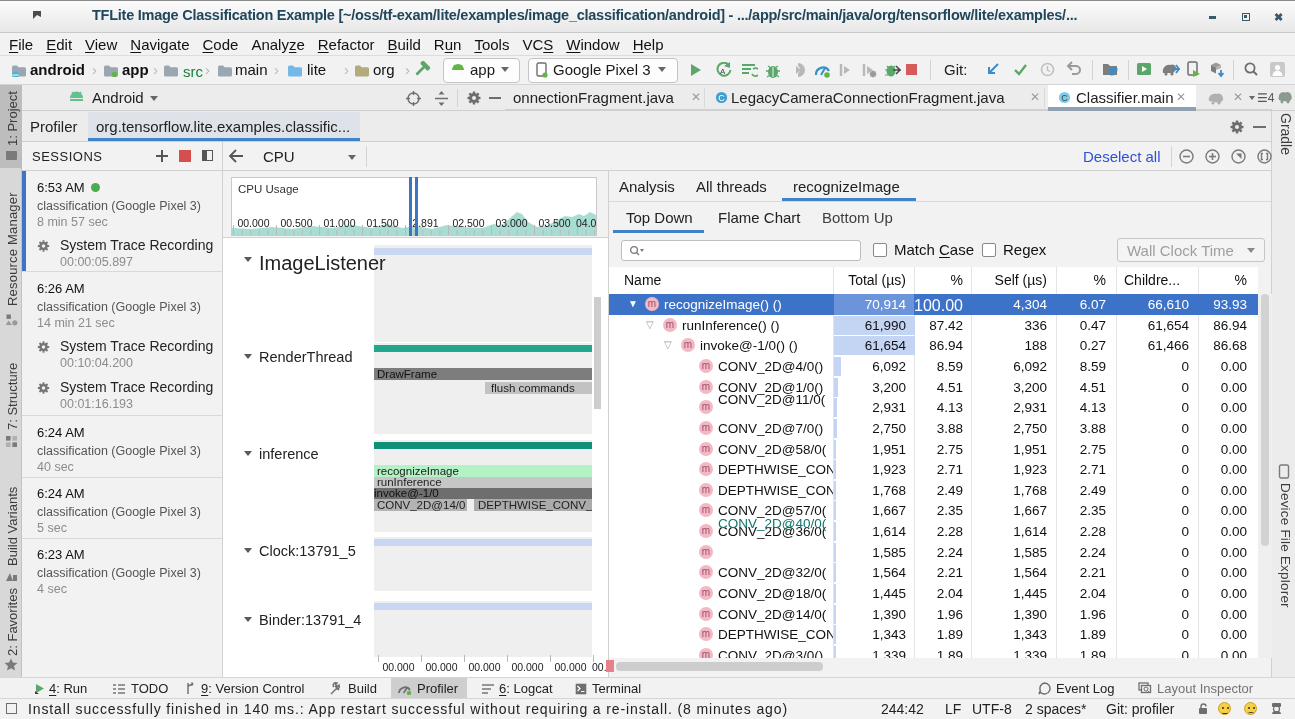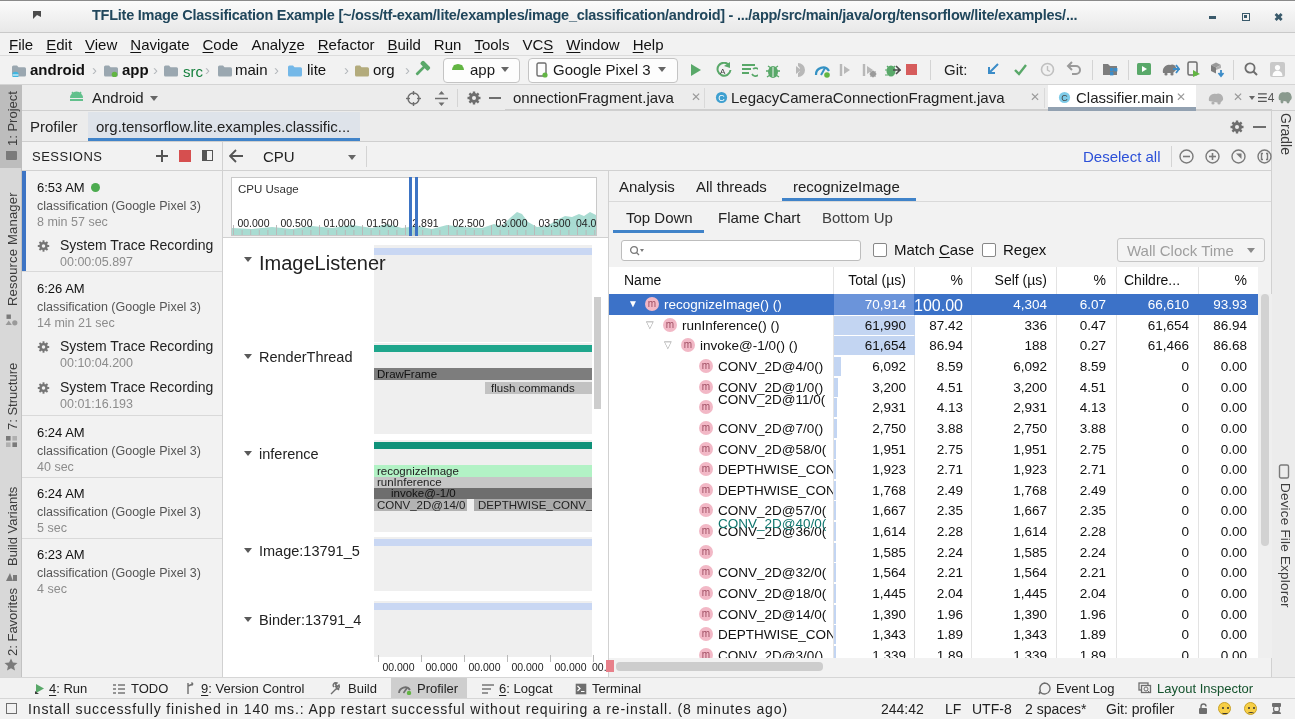--- a/index.html
+++ b/index.html
@@ -501,37 +501,37 @@
 <div class="a" style="left:374px;top:245px;width:218px;height:97px;background:#efefef"></div>
 <div class="a" style="left:374px;top:248px;width:218px;height:7px;background:#c9d7f3"></div>
 <div class="a" style="left:374px;top:343px;width:218px;height:91px;background:#efefef"></div>
 <div class="a" style="left:374px;top:345px;width:218px;height:7px;background:#1fa68c"></div>
 <div class="a" style="left:374px;top:368px;width:218px;height:12px;background:#7d7d7d;font-size:11.5px;color:#111;line-height:12px;padding-left:3px;box-sizing:border-box">DrawFrame</div>
 <div class="a" style="left:485px;top:382px;width:107px;height:12px;background:#c2c2c2;font-size:11.5px;color:#222;line-height:12px;padding-left:6px;box-sizing:border-box">flush commands</div>
 <div class="a" style="left:374px;top:440px;width:218px;height:92px;background:#efefef"></div>
 <div class="a" style="left:374px;top:442px;width:218px;height:7px;background:#0f9179"></div>
 <div class="a" style="left:374px;top:465px;width:218px;height:12px;background:#b2f2c5;font-size:11.5px;color:#222;line-height:12px;padding-left:3px;box-sizing:border-box">recognizeImage</div>
 <div class="a" style="left:374px;top:477px;width:218px;height:11px;background:#c6c6c6;font-size:11.5px;color:#222;line-height:11px;padding-left:3px;box-sizing:border-box">runInference</div>
-<div class="a" style="left:374px;top:488px;width:218px;height:11px;background:#6e6e6e;font-size:11.5px;color:#111;line-height:11px;padding-left:17px;box-sizing:border-box">invoke@-1/0</div>
+<div class="a" style="left:374px;top:488px;width:218px;height:11px;background:#6e6e6e;font-size:11.5px;color:#111;line-height:11px;padding-left:0;box-sizing:border-box">invoke@-1/0</div>
 <div class="a" style="left:374px;top:499px;width:93px;height:12px;background:#b3b3b3;font-size:11.5px;color:#222;line-height:12px;padding-left:3px;box-sizing:border-box">CONV_2D@14/0</div>
 <div class="a" style="left:474px;top:499px;width:118px;height:12px;background:#ababab;font-size:11.5px;color:#222;line-height:12px;padding-left:4px;box-sizing:border-box;white-space:nowrap;overflow:hidden">DEPTHWISE_CONV_...</div>
 <div class="a" style="left:374px;top:537px;width:218px;height:54px;background:#efefef"></div>
 <div class="a" style="left:374px;top:539px;width:218px;height:7px;background:#c9d7f3"></div>
 <div class="a" style="left:374px;top:601px;width:218px;height:56px;background:#efefef"></div>
 <div class="a" style="left:374px;top:603px;width:218px;height:7px;background:#c9d7f3"></div>
 <div class="a" style="left:594px;top:297px;width:7px;height:112px;background:#cdcdcd"></div>
 
 <div class="a" style="left:244px;top:257px;width:0;height:0;border:4.5px solid transparent;border-top:5.5px solid #595959"></div>
 <div class="a" style="left:259px;top:252px;font-size:20px;color:#222">ImageListener</div>
 <div class="a" style="left:244px;top:354px;width:0;height:0;border:4.5px solid transparent;border-top:5.5px solid #595959"></div>
 <div class="a" style="left:259px;top:349px;font-size:14.5px;color:#222">RenderThread</div>
 <div class="a" style="left:244px;top:451px;width:0;height:0;border:4.5px solid transparent;border-top:5.5px solid #595959"></div>
 <div class="a" style="left:259px;top:446px;font-size:14.5px;color:#222">inference</div>
 <div class="a" style="left:244px;top:548px;width:0;height:0;border:4.5px solid transparent;border-top:5.5px solid #595959"></div>
-<div class="a" style="left:259px;top:543px;font-size:14.5px;color:#222">Image:13791_5</div>
+<div class="a" style="left:259px;top:543px;font-size:14.5px;color:#222">Clock:13791_5</div>
 <div class="a" style="left:244px;top:617px;width:0;height:0;border:4.5px solid transparent;border-top:5.5px solid #595959"></div>
 <div class="a" style="left:259px;top:612px;font-size:14.5px;color:#222">Binder:13791_4</div>
 <div class="a" style="left:378px;top:655px;width:1px;height:7px;background:#b9b9b9"></div>
 <div class="a" style="left:421px;top:655px;width:1px;height:7px;background:#b9b9b9"></div>
 <div class="a" style="left:464px;top:655px;width:1px;height:7px;background:#b9b9b9"></div>
 <div class="a" style="left:507px;top:655px;width:1px;height:7px;background:#b9b9b9"></div>
 <div class="a" style="left:550px;top:655px;width:1px;height:7px;background:#b9b9b9"></div>
 <div class="a" style="left:593px;top:655px;width:1px;height:7px;background:#b9b9b9"></div>
 <div class="a" style="left:377px;top:661px;font-size:10.5px;color:#222;display:flex">
 <span style="width:43px;text-align:center">00.000</span>
@@ -800,21 +800,21 @@
 <svg class="a" style="left:1038px;top:682px" width="13" height="13" viewBox="0 0 13 13">
     <path d="M6.5 1 a5.5 5.5 0 1 1 -4 9.3 L1 12 L2.3 8.4 A5.5 5.5 0 0 1 6.5 1 Z" stroke="#6e6e6e" stroke-width="1.4" fill="none"></path>
   </svg>
 <div class="a" style="left:1056px;top:681px;font-size:13px;color:#222">Event Log</div>
 <svg class="a" style="left:1138px;top:682px" width="14" height="13" viewBox="0 0 14 13">
     <rect x="1" y="1" width="9" height="7" fill="none" stroke="#6e6e6e" stroke-width="1.3"></rect>
     <rect x="3.5" y="3.5" width="9" height="7" fill="#f2f2f2" stroke="#6e6e6e" stroke-width="1.3"></rect>
     <circle cx="8" cy="7" r="2" fill="none" stroke="#6e6e6e" stroke-width="1"></circle>
     <line x1="9.5" y1="8.5" x2="11.5" y2="10.5" stroke="#6e6e6e" stroke-width="1"></line>
   </svg>
-<div class="a" style="left:1157px;top:681px;font-size:13px;color:#14532d">Layout Inspector</div>
+<div class="a" style="left:1157px;top:681px;font-size:13px;color:#737373">Layout Inspector</div>
 
 <div class="a" style="left:6px;top:703px;width:11px;height:11px;border:1.3px solid #6e6e6e;box-sizing:border-box"></div>
 <div class="a" style="left:28px;top:701px;font-size:14px;letter-spacing:0.88px;color:#222">Install successfully finished in 140 ms.: App restart successful without requiring a re-install. (8 minutes ago)</div>
 <div class="a" style="left:881px;top:701px;font-size:14px;color:#222">244:42</div>
 <div class="a" style="left:945px;top:701px;font-size:14px;color:#222">LF</div>
 <div class="a" style="left:972px;top:701px;font-size:14px;color:#222">UTF-8</div>
 <div class="a" style="left:1025px;top:701px;font-size:14px;color:#222">2 spaces*</div>
 <div class="a" style="left:1106px;top:701px;font-size:14px;color:#222">Git: profiler</div>
 <svg class="a" style="left:1197px;top:703px" width="12" height="12" viewBox="0 0 12 12">
     <rect x="2" y="5" width="8" height="6" rx="1" fill="#6e6e6e"></rect>

